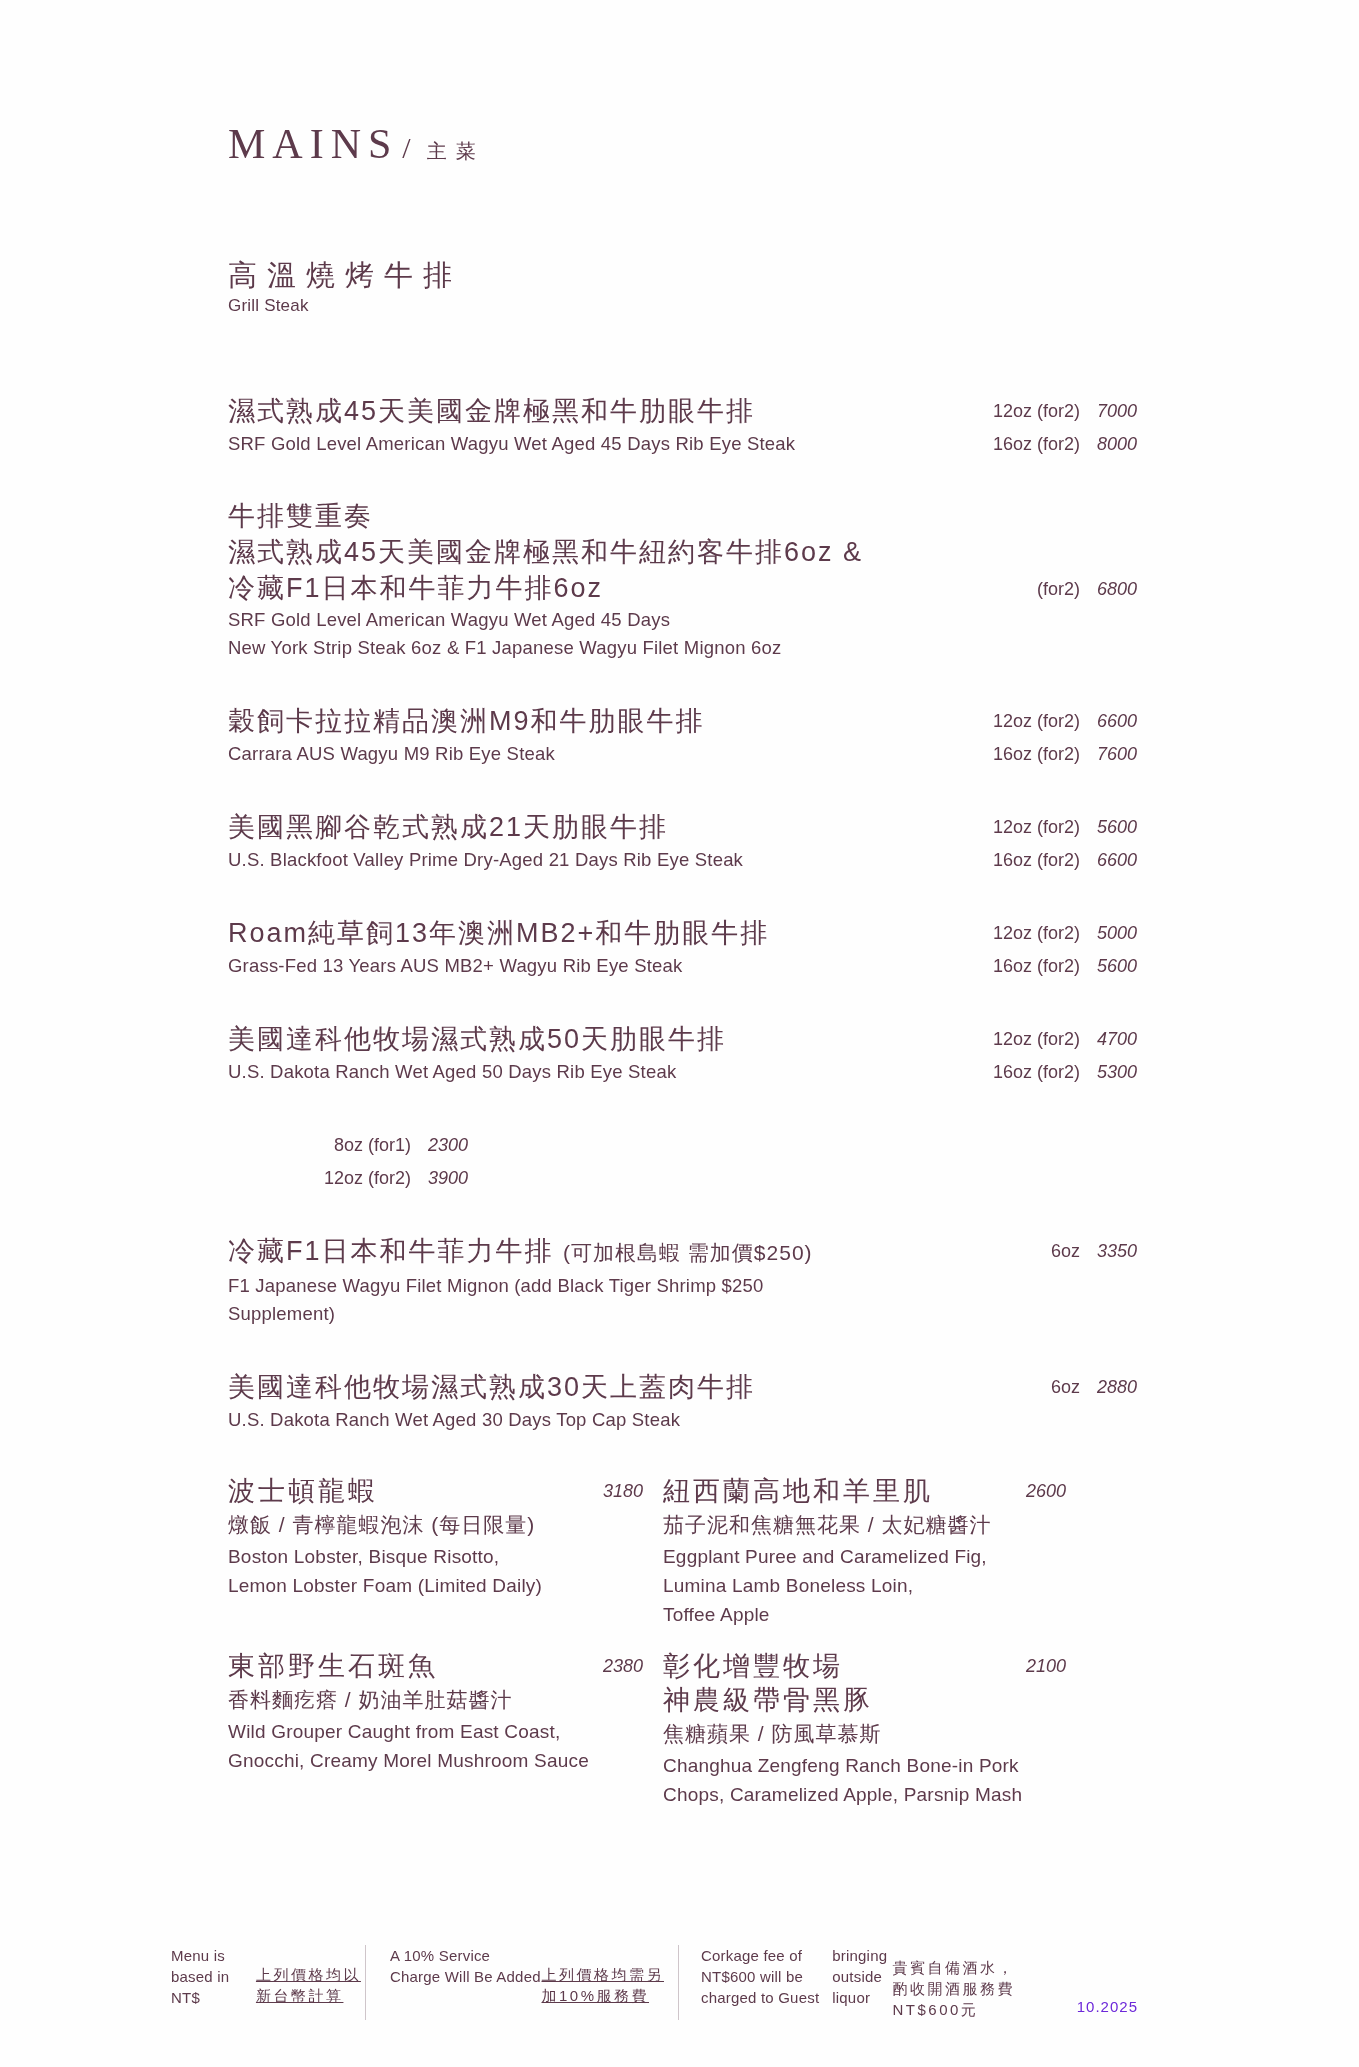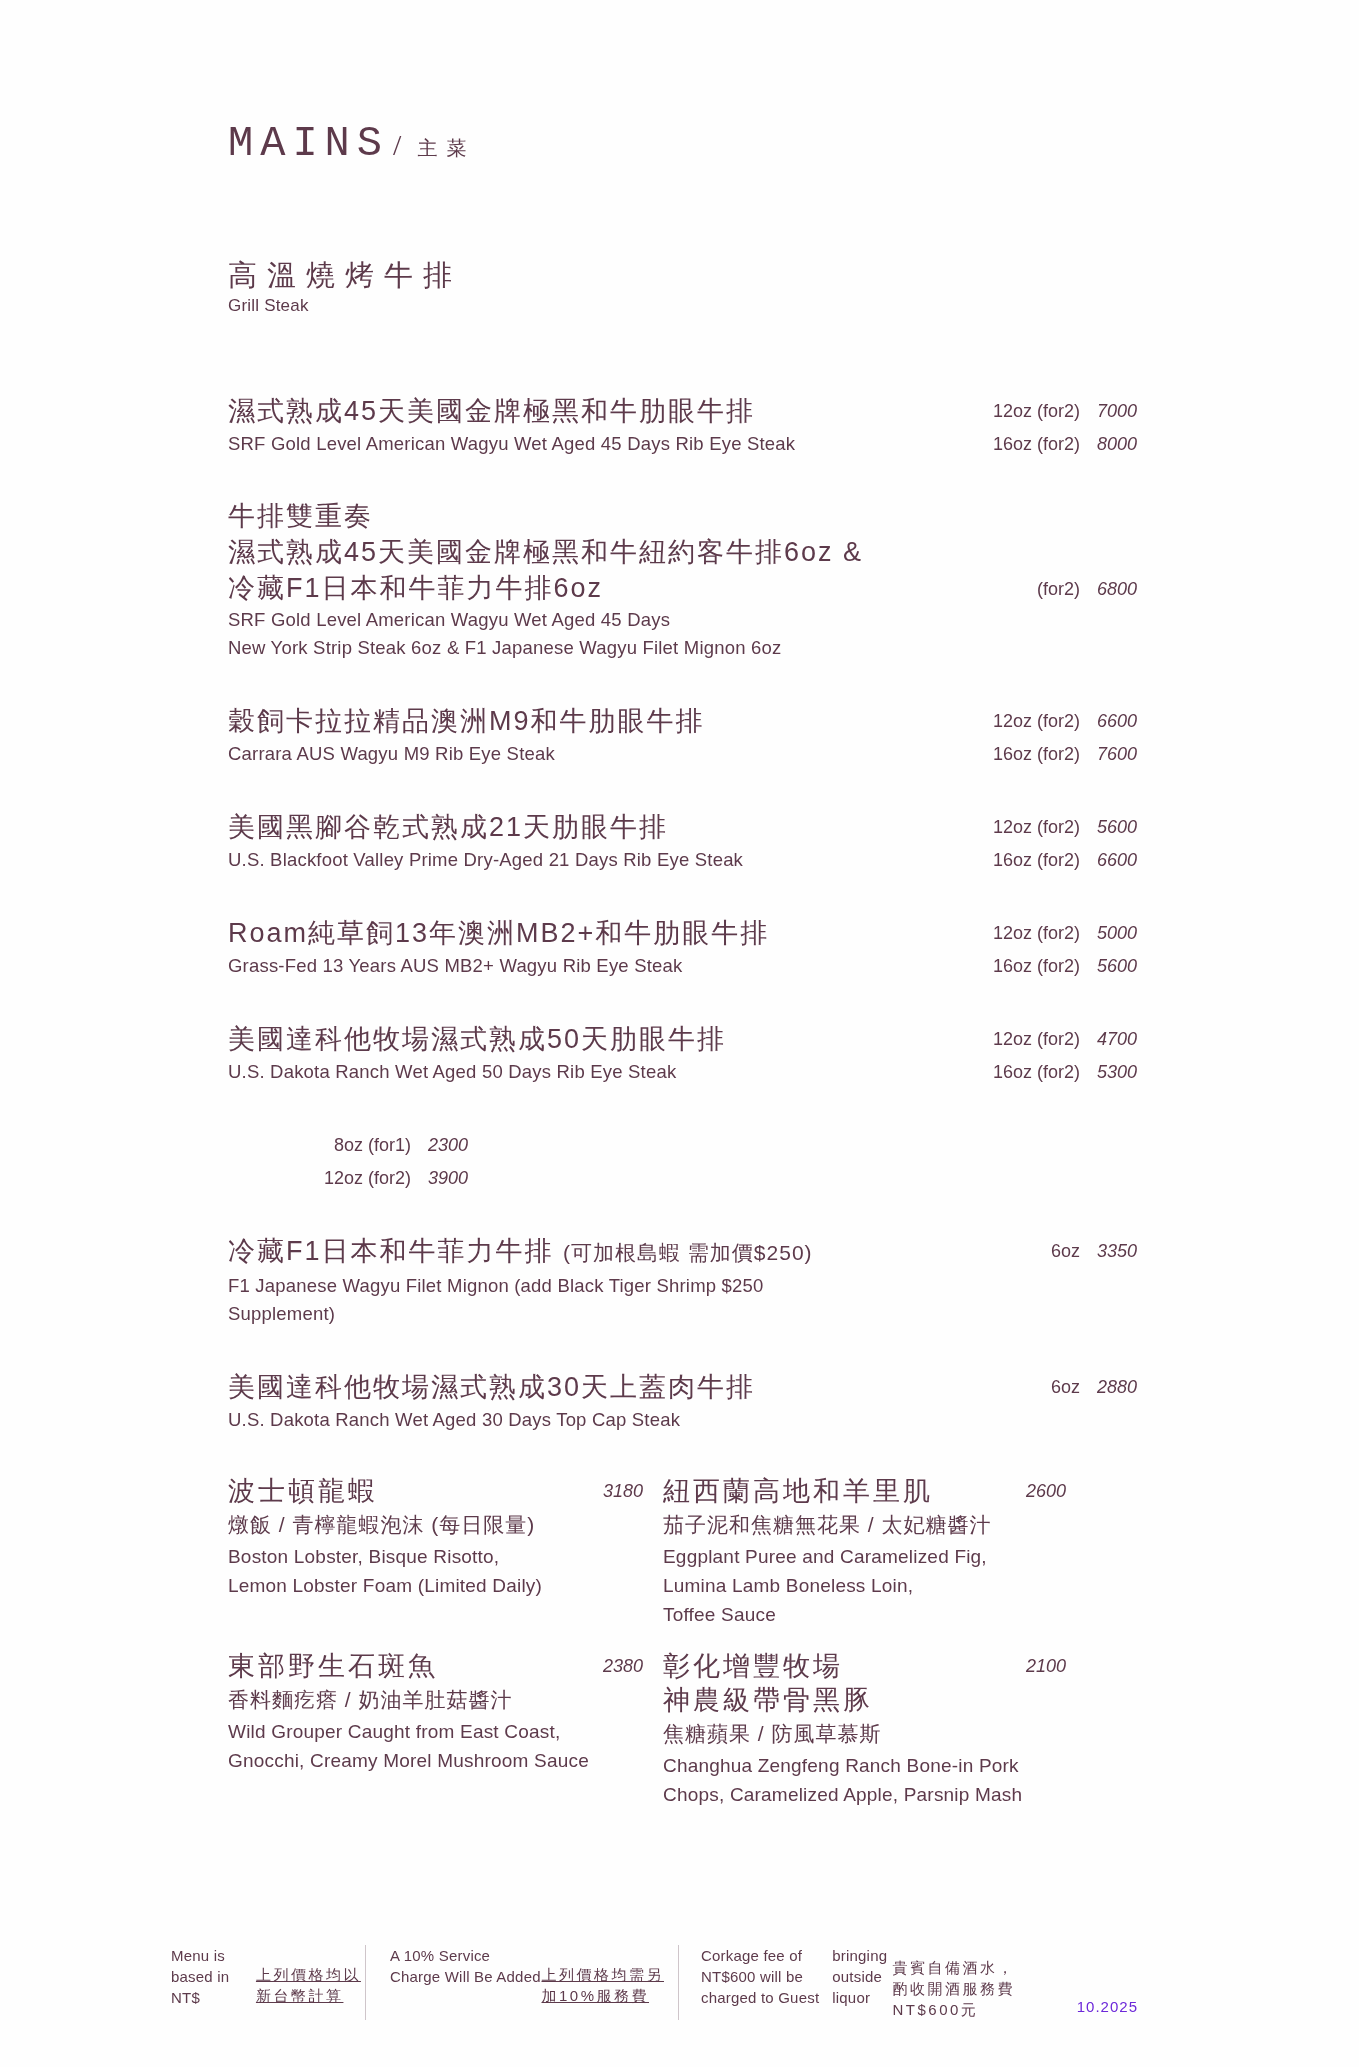--- a/index.html
+++ b/index.html
@@ -8,21 +8,21 @@
     background:#fefefe;
     color:#5d3a4b;
     font-family:"Liberation Sans", sans-serif;
     position:relative;
     overflow:hidden;
   }
   .content { position:absolute; left:228px; top:0; width:909px; }
 
   
   .title-row { margin-top:122px; display:flex; align-items:baseline; }
-  .title-en { font-family:Liberation Mono, monospace; font-size:42px; line-height:44px; letter-spacing:7px; font-weight:400; }
+  .title-en { font-family:Liberation Serif, serif; font-size:42px; line-height:44px; letter-spacing:7px; font-weight:400; }
   .title-slash { font-family:"Liberation Serif", serif; font-size:30px; font-weight:400; margin:0 16px 0 4px; }
   .title-zh { font-size:20px; letter-spacing:9px; font-weight:400; }
 
   
   .section-heading { margin-top:90px; }
   .sec-zh { font-size:29px; line-height:38px; letter-spacing:10px; font-weight:500; }
   .sec-en { font-size:17px; line-height:24px; letter-spacing:0.2px; }
 
   
   .items { margin-top:74px; }
@@ -233,21 +233,21 @@
     </div>
 
     <div class="b-item">
       <div class="b-head">
         <span class="b-title">紐西蘭高地和羊里肌</span>
         <span class="b-price">2600</span>
       </div>
       <div class="b-sub">茄子泥和焦糖無花果 / 太妃糖醬汁</div>
       <div class="b-en">Eggplant Puree and Caramelized Fig,</div>
       <div class="b-en">Lumina Lamb Boneless Loin,</div>
-      <div class="b-en">Toffee Sauce</div>
+      <div class="b-en">Toffee Apple</div>
     </div>
 
     <div class="b-item">
       <div class="b-head">
         <span class="b-title">東部野生石斑魚</span>
         <span class="b-price">2380</span>
       </div>
       <div class="b-sub">香料麵疙瘩 / 奶油羊肚菇醬汁</div>
       <div class="b-en">Wild Grouper Caught from East Coast,</div>
       <div class="b-en">Gnocchi, Creamy Morel Mushroom Sauce</div>

